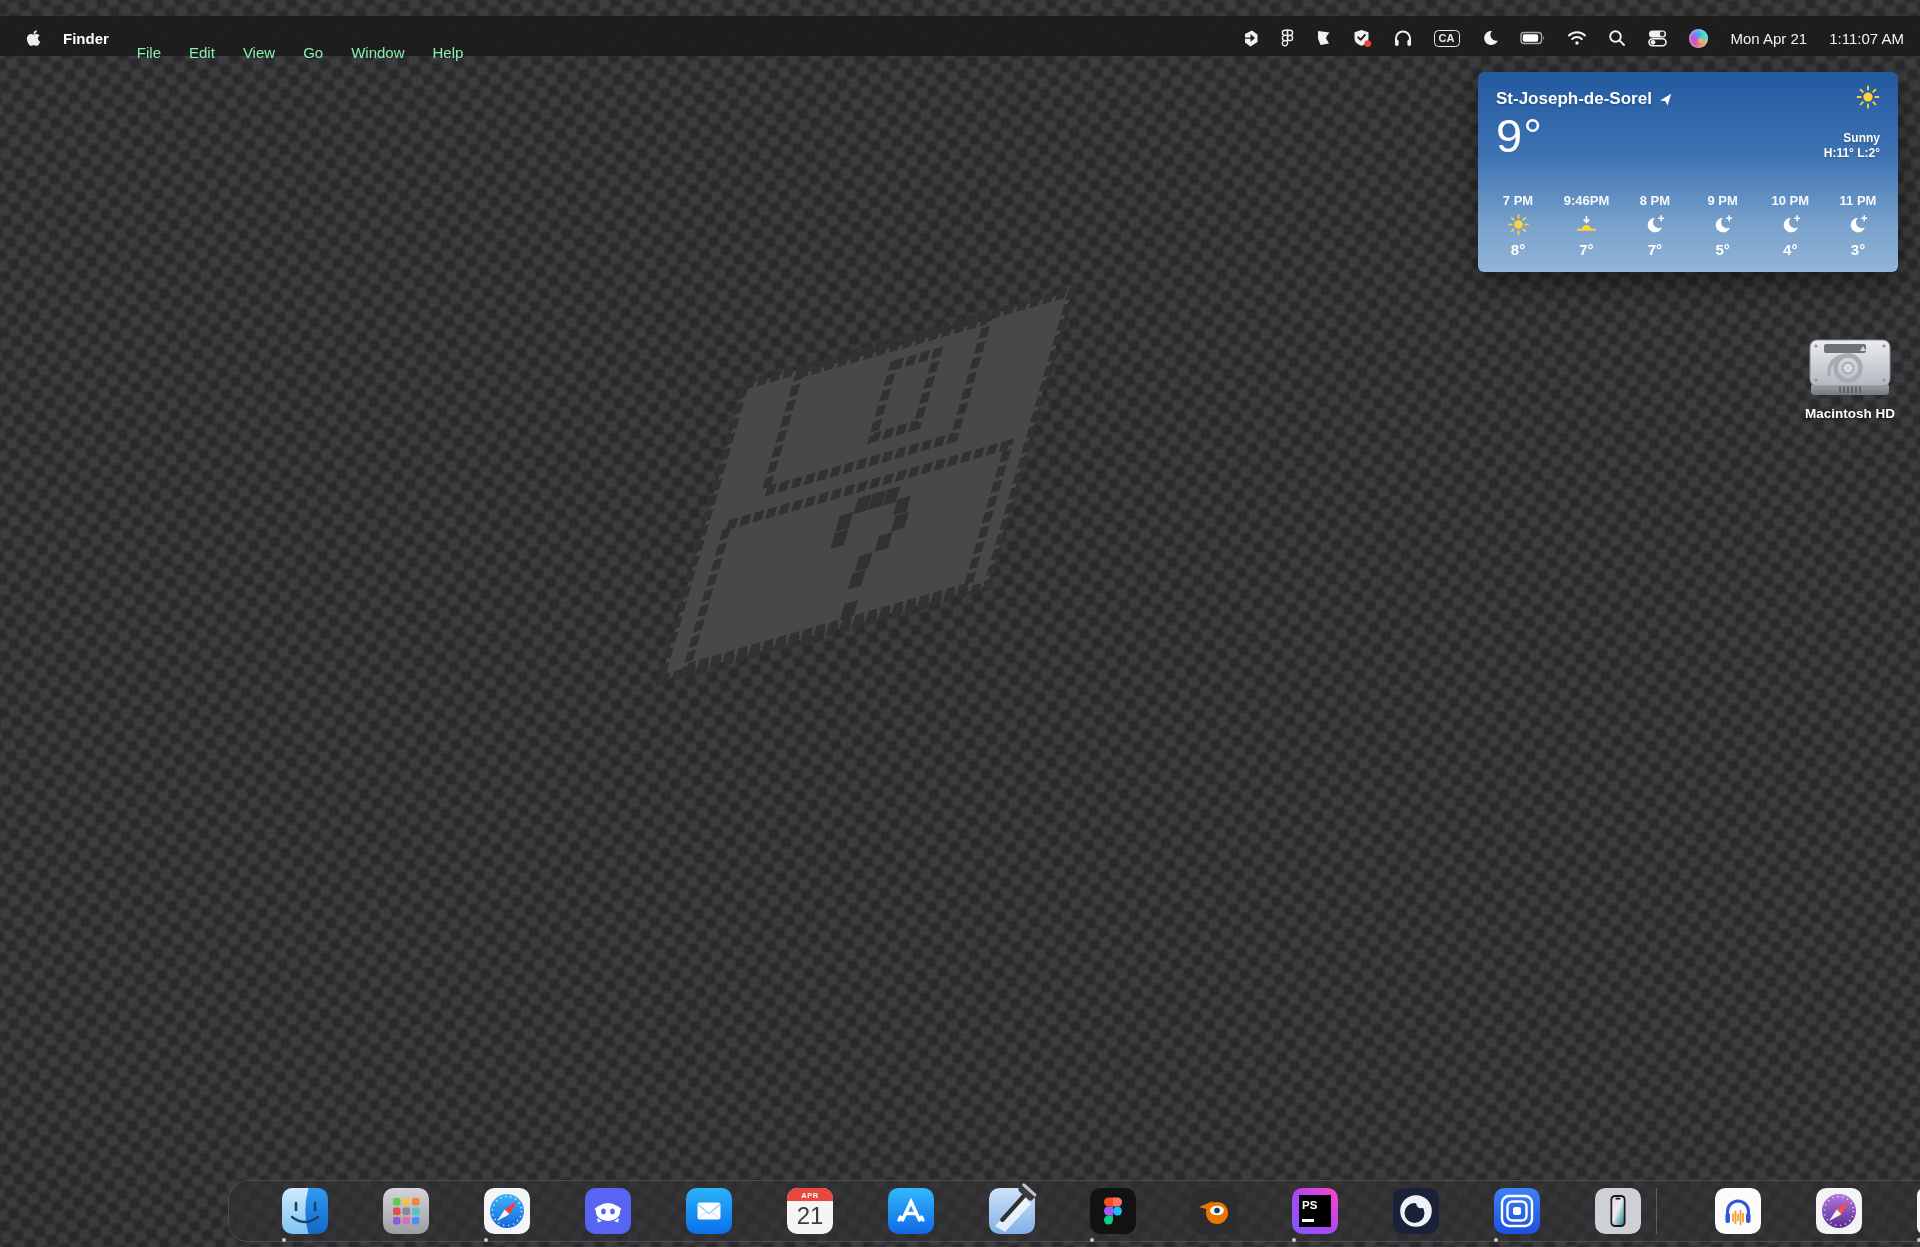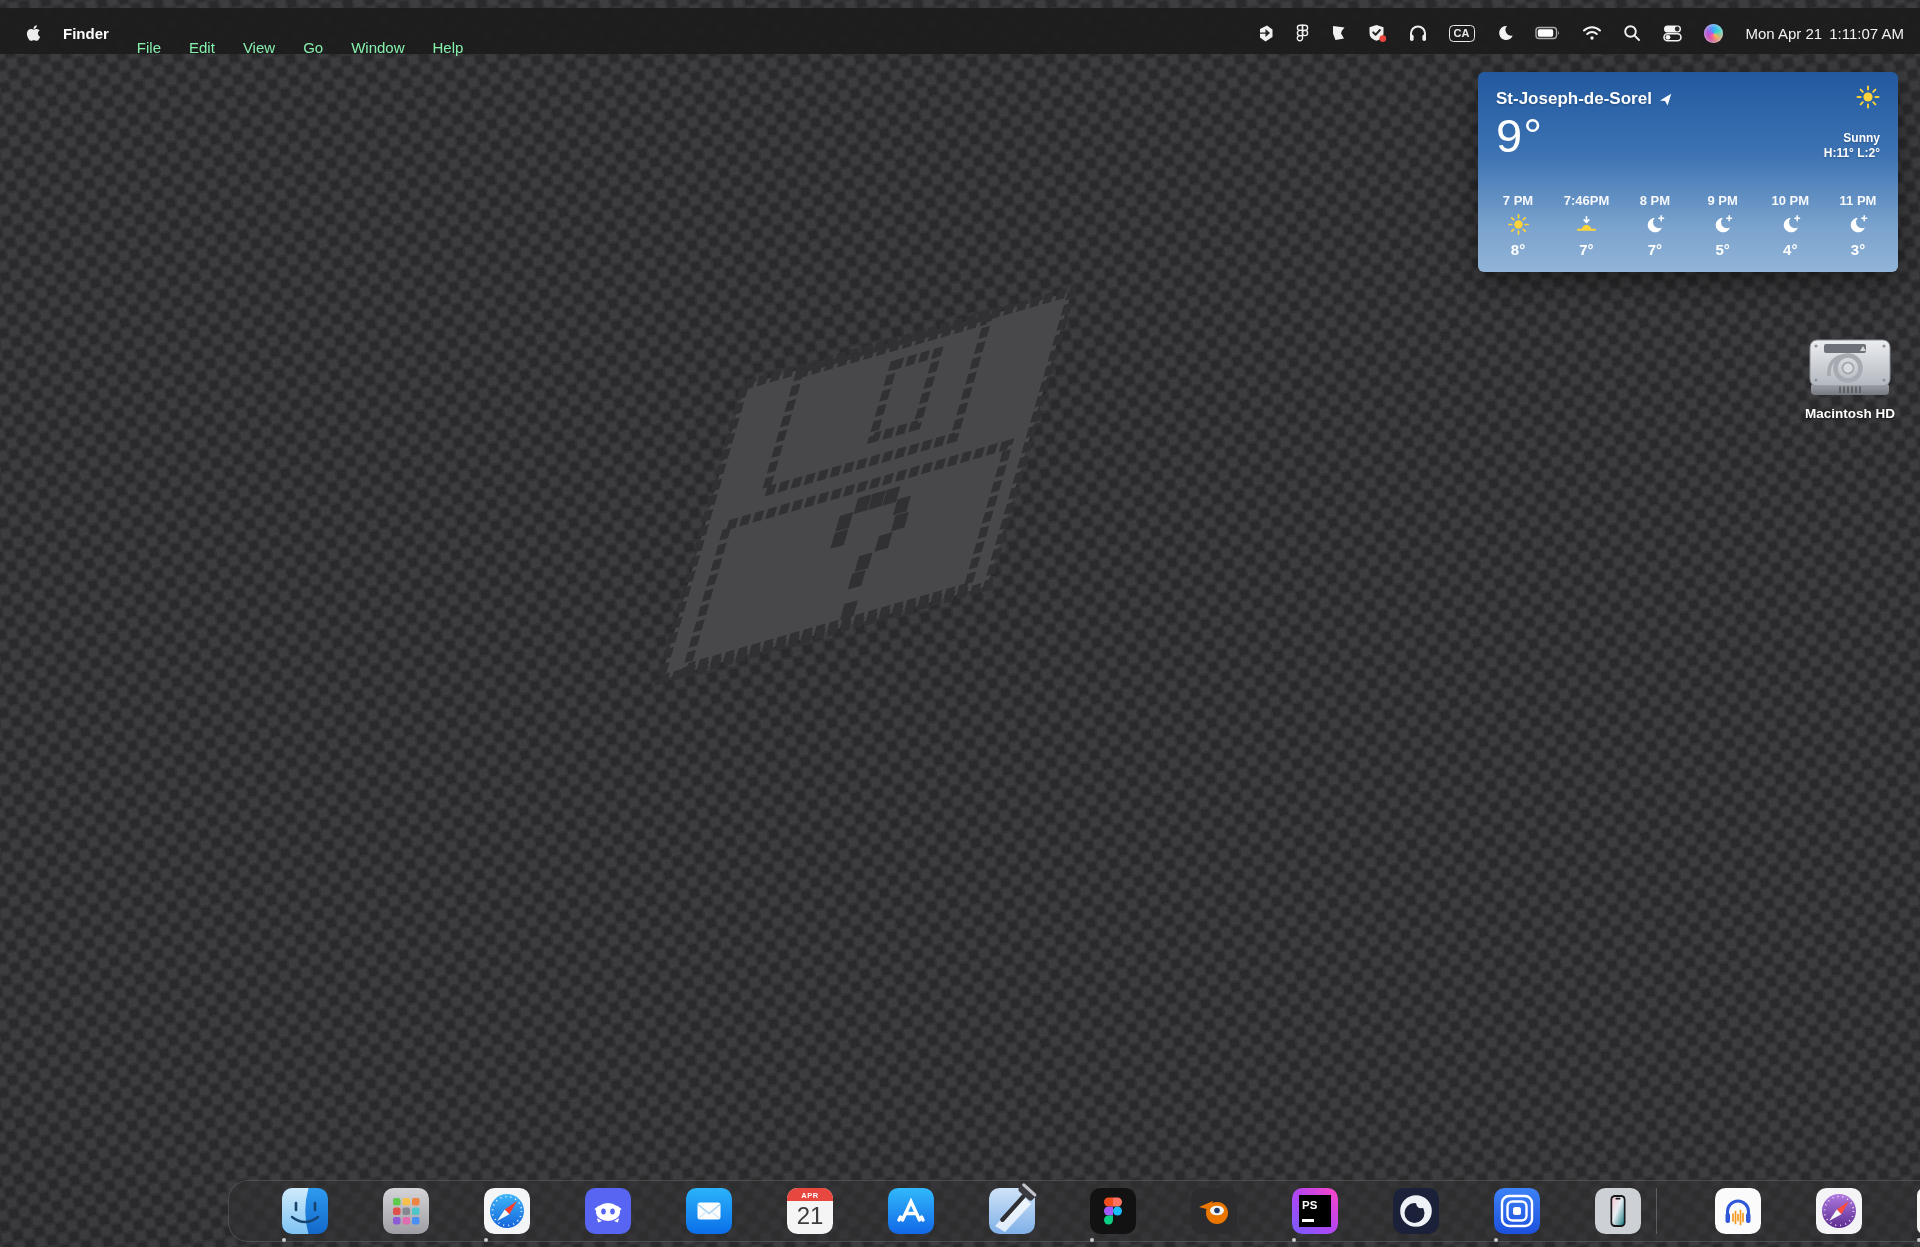--- a/index.html
+++ b/index.html
@@ -12,30 +12,30 @@
       repeating-linear-gradient(0deg, transparent 0 9.5px, #343436 9.5px 11px),
       repeating-linear-gradient(90deg, transparent 0 9.5px, #343436 9.5px 11px),
       repeating-conic-gradient(#3d3d3f 0% 25%, #2a2a2c 0% 50%);
     background-size:11px 11px,11px 11px,22px 22px;}
   .vignette{position:absolute;inset:0;background:radial-gradient(130% 110% at 55% 45%,transparent 55%,rgba(0,0,0,.18));}
 
   
   .floppy{position:absolute;left:560px;top:230px;overflow:visible;}
 
   
-  .menubar{position:absolute;left:0;top:8px;width:100%;height:46px;background:rgba(29,29,30,.97);
+  .menubar{position:absolute;left:0;top:16px;width:100%;height:40px;background:rgba(29,29,30,.97);
     display:flex;align-items:center;color:#ececec;font-size:15px;box-sizing:border-box;padding:4px 16px 0 26px;z-index:30;}
   .menubar .left{display:flex;align-items:center;gap:28px;}
   .menubar .appname{font-weight:700;color:#fff;margin-left:8px;}
   .menubar .mitem{font-weight:400;color:#86efac;cursor:default;margin-top:28px;}
   .menubar .right{margin-left:auto;display:flex;align-items:center;gap:21px;justify-content:flex-end;}
   .sicon{display:flex;align-items:center;justify-content:center;height:22px;}
   .ca-badge{border:1.6px solid #e9e9e9;border-radius:4.5px;font-size:11px;font-weight:700;color:#e9e9e9;
     padding:1px 4px;line-height:13px;}
-  .clock{display:flex;gap:7px;font-size:15px;color:#f2f2f2;margin-left:2px;white-space:nowrap;}
+  .clock{display:flex;gap:22px;font-size:15px;color:#f2f2f2;margin-left:2px;white-space:nowrap;}
   .siri{width:19px;height:19px;border-radius:50%;
     background:conic-gradient(from 210deg,#ff5fa2,#b75ef0,#3aa7ff,#35d8c9,#ffb84d,#ff5fa2);
     box-shadow:inset 0 0 4px rgba(255,255,255,.8), inset 2px -2px 5px rgba(120,40,160,.6);}
 
   
   .weather{position:absolute;left:1478px;top:72px;width:420px;height:200px;border-radius:6px;
     background:linear-gradient(180deg,#22599f 0%,#3e74b4 42%,#7ba3cd 78%,#91b4d8 100%);
     box-shadow:0 10px 26px rgba(0,0,0,.45);color:#fff;box-sizing:border-box;
     padding:13px 18px 14px 18px;display:flex;flex-direction:column;z-index:20;}
   .weather .row1{display:flex;align-items:center;gap:7px;}
@@ -230,21 +230,21 @@
               <line x1="19" y1="12" x2="22" y2="12"></line>
             <line x1="5" y1="5" x2="7" y2="7"></line>
               <line x1="17" y1="17" x2="19" y2="19"></line>
             <line x1="5" y1="19" x2="7" y2="17"></line>
               <line x1="17" y1="7" x2="19" y2="5"></line>
           </g>
         </svg>
         <span class="hd">8°</span>
       </div>
       <div class="hourcol">
-        <span class="ht">7:46PM</span>
+        <span class="ht">9:46PM</span>
         <svg width="23" height="23" viewBox="0 0 24 24">
           <path d="M7 17.5 a5 5 0 0 1 10 0 Z" fill="#ffd43a"></path>
           <line x1="3" y1="17.5" x2="21" y2="17.5" stroke="#ffd43a" stroke-width="1.9" stroke-linecap="round"></line>
           <g stroke="#fff" stroke-width="1.7" stroke-linecap="round" fill="none">
             <line x1="12" y1="4" x2="12" y2="9.5"></line>
               <path d="M9.6 7.2 L12 9.7 L14.4 7.2"></path>
           </g>
         </svg>
         <span class="hd">7°</span>
       </div>

